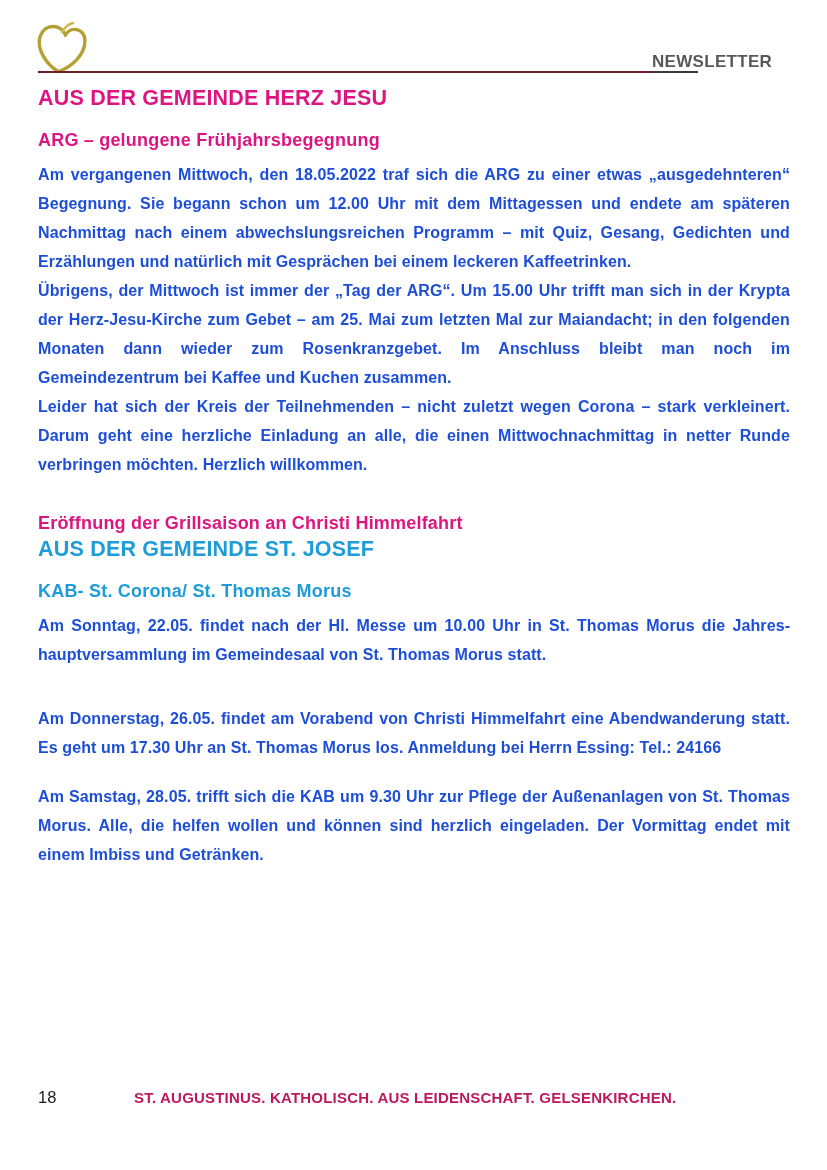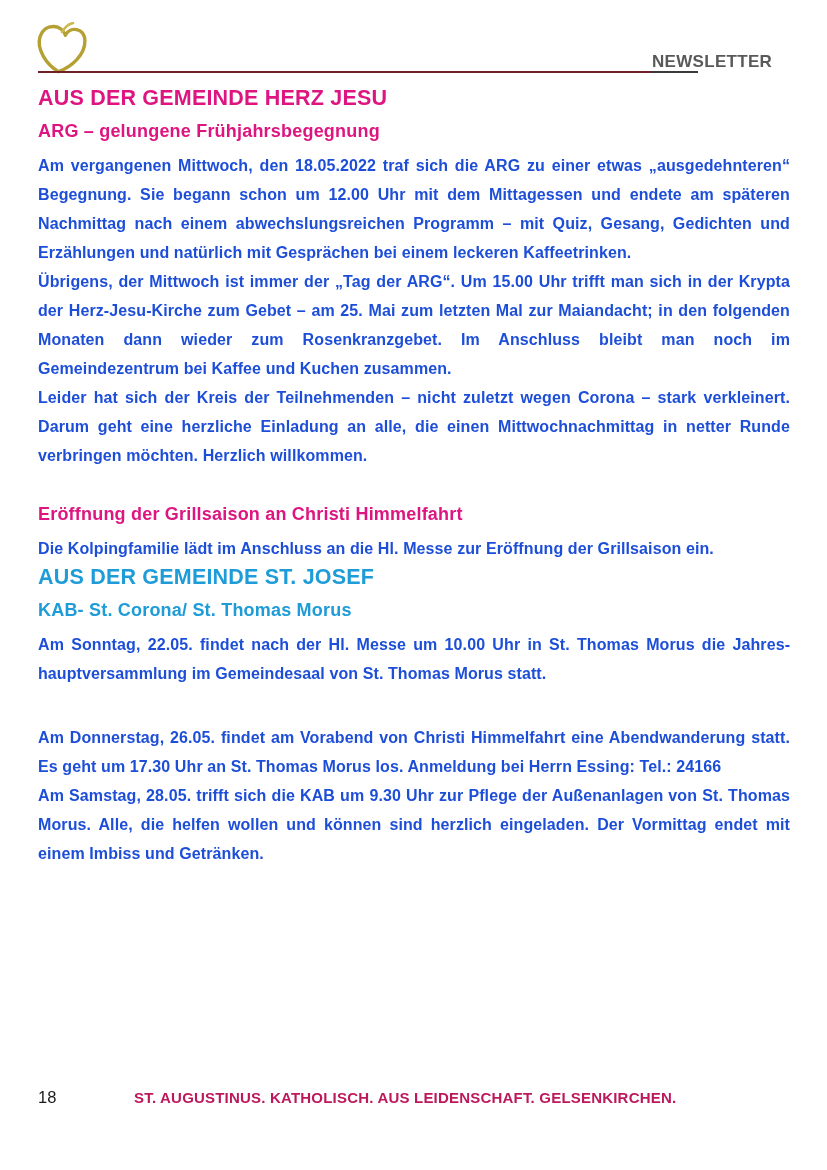--- a/index.html
+++ b/index.html
@@ -75,26 +75,26 @@
   p.body-text {
     font-size: 16px;
     line-height: 29px;
     letter-spacing: 0.1px;
     text-align: justify;
     text-align-last: left;
     color: #1d4ed8;
     font-weight: bold;
   }
   .mt-h1-first   { margin-top: 84px; }
-  .mt-after-h1   { margin-top: 7px; }
+  .mt-after-h1   { margin-top: 16px; }
   .mt-after-h2   { margin-top: 8px;  }
   .mt-sub2       { margin-top: 32px; }
   .mt-sec2       { }
   .mt-para-gap1  { margin-top: 35px; }
-  .mt-para-gap2  { }
+  .mt-para-gap2  { margin-top: 20px; }
 
   
   .footer-pageno {
     position: absolute;
     left: 38px;
     top: 1088px;
     font-size: 16.5px;
     color: #1a1a1a;
   }
   .footer-slogan {
@@ -130,21 +130,20 @@
     <h2 class="sub-heading pink mt-after-h1">ARG – gelungene Frühjahrsbegegnung</h2>
 
     <p class="body-text mt-after-h2">Am vergangenen Mittwoch, den 18.05.2022 traf sich die ARG zu einer etwas „ausgedehnteren“ Begegnung. Sie begann schon um 12.00 Uhr mit dem Mittagessen und endete am späteren Nachmittag nach einem abwechslungsreichen Programm – mit Quiz, Gesang, Gedichten und Erzählungen und natürlich mit Gesprächen bei einem leckeren Kaffeetrinken.</p>
 
     <p class="body-text">Übrigens, der Mittwoch ist immer der „Tag der ARG“. Um 15.00 Uhr trifft man sich in der Krypta der Herz-Jesu-Kirche zum Gebet – am 25. Mai zum letzten Mal zur Maiandacht; in den folgenden Monaten dann wieder zum Rosenkranzgebet. Im Anschluss bleibt man noch im Gemeindezentrum bei Kaffee und Kuchen zusammen.</p>
 
     <p class="body-text">Leider hat sich der Kreis der Teilnehmenden – nicht zuletzt wegen Corona – stark verkleinert. Darum geht eine herzliche Einladung an alle, die einen Mittwochnachmittag in netter Runde verbringen möchten. Herzlich willkommen.</p>
 
     <h2 class="sub-heading pink mt-sub2">Eröffnung der Grillsaison an Christi Himmelfahrt</h2>
 
-    <p class="body-text mt-after-h2">Die Kolpingfamilie lädt im Anschluss an die Hl. Messe zur Eröffnung der Grillsaison ein.</p>
 
     <h1 class="sec-heading blue mt-sec2">AUS DER GEMEINDE ST. JOSEF</h1>
 
     <h2 class="sub-heading blue mt-after-h1">KAB- St. Corona/ St. Thomas Morus</h2>
 
     <p class="body-text mt-after-h2">Am Sonntag, 22.05. findet nach der Hl. Messe um 10.00 Uhr in St. Thomas Morus die Jahres­hauptversammlung im Gemeindesaal von St. Thomas Morus statt.</p>
 
     <p class="body-text mt-para-gap1">Am Donnerstag, 26.05. findet am Vorabend von Christi Himmelfahrt eine Abendwanderung statt. Es geht um 17.30 Uhr an St. Thomas Morus los. Anmeldung bei Herrn Essing: Tel.: 24166</p>
 
     <p class="body-text mt-para-gap2">Am Samstag, 28.05. trifft sich die KAB um 9.30 Uhr zur Pflege der Außenanlagen von St. Thomas Morus. Alle, die helfen wollen und können sind herzlich eingeladen. Der Vormittag endet mit einem Imbiss und Getränken.</p>

